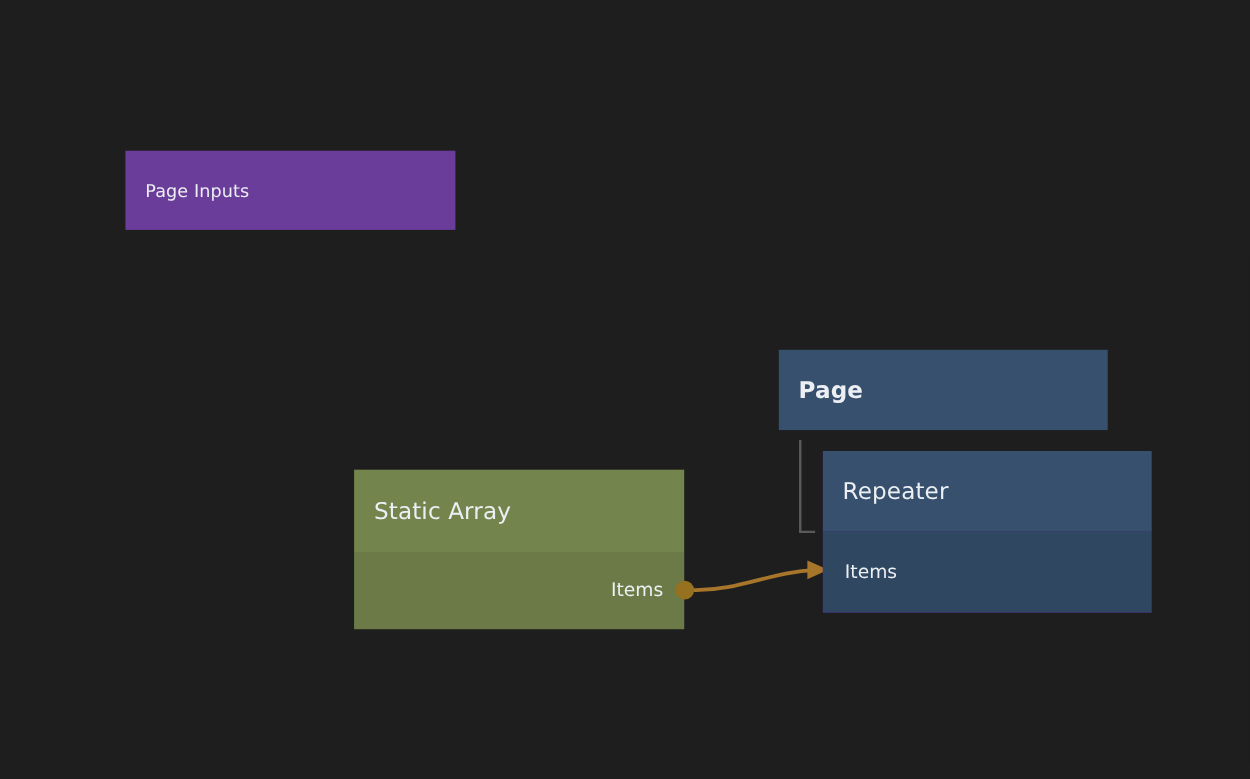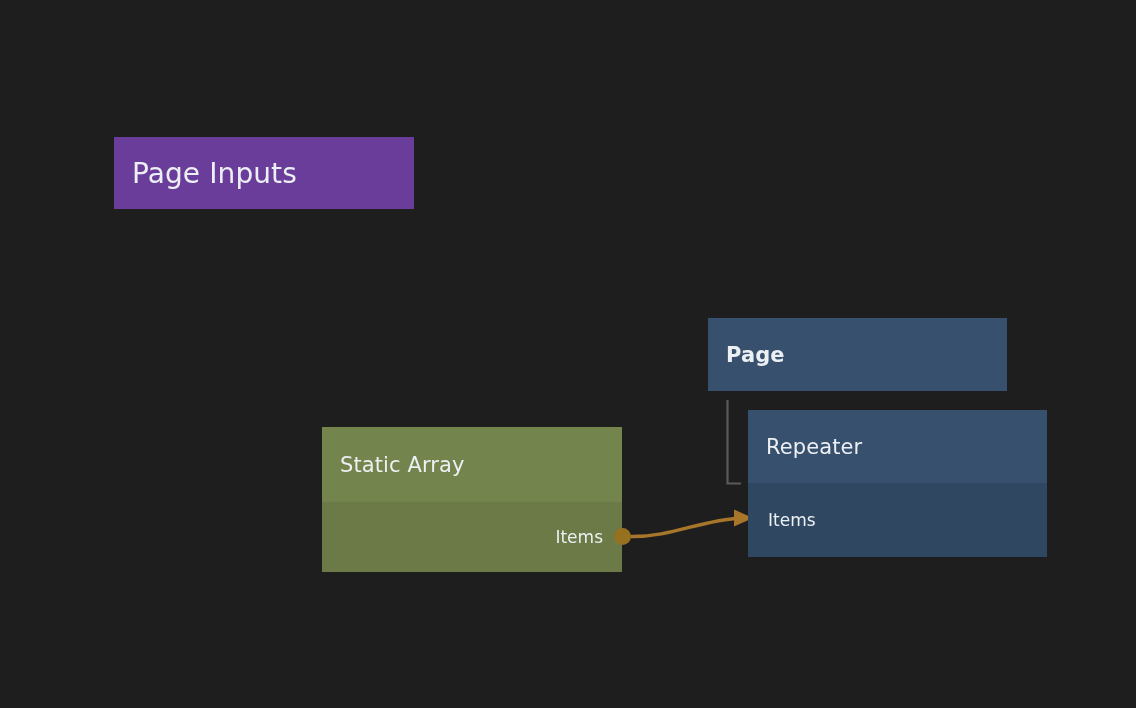--- a/index.html
+++ b/index.html
@@ -52,21 +52,21 @@
   
   #node-page-inputs {
     left: 114px;
     top: 137px;
     width: 300px;
     height: 72px;
     background: #6a3d9a;
   }
   #node-page-inputs .node-header {
     height: 72px;
-    font-size: 28px;
+    font-size: 16px;
   }
 
   
   #node-page {
     left: 708px;
     top: 318px;
     width: 299px;
     height: 73px;
     background: #37506d;
   }

